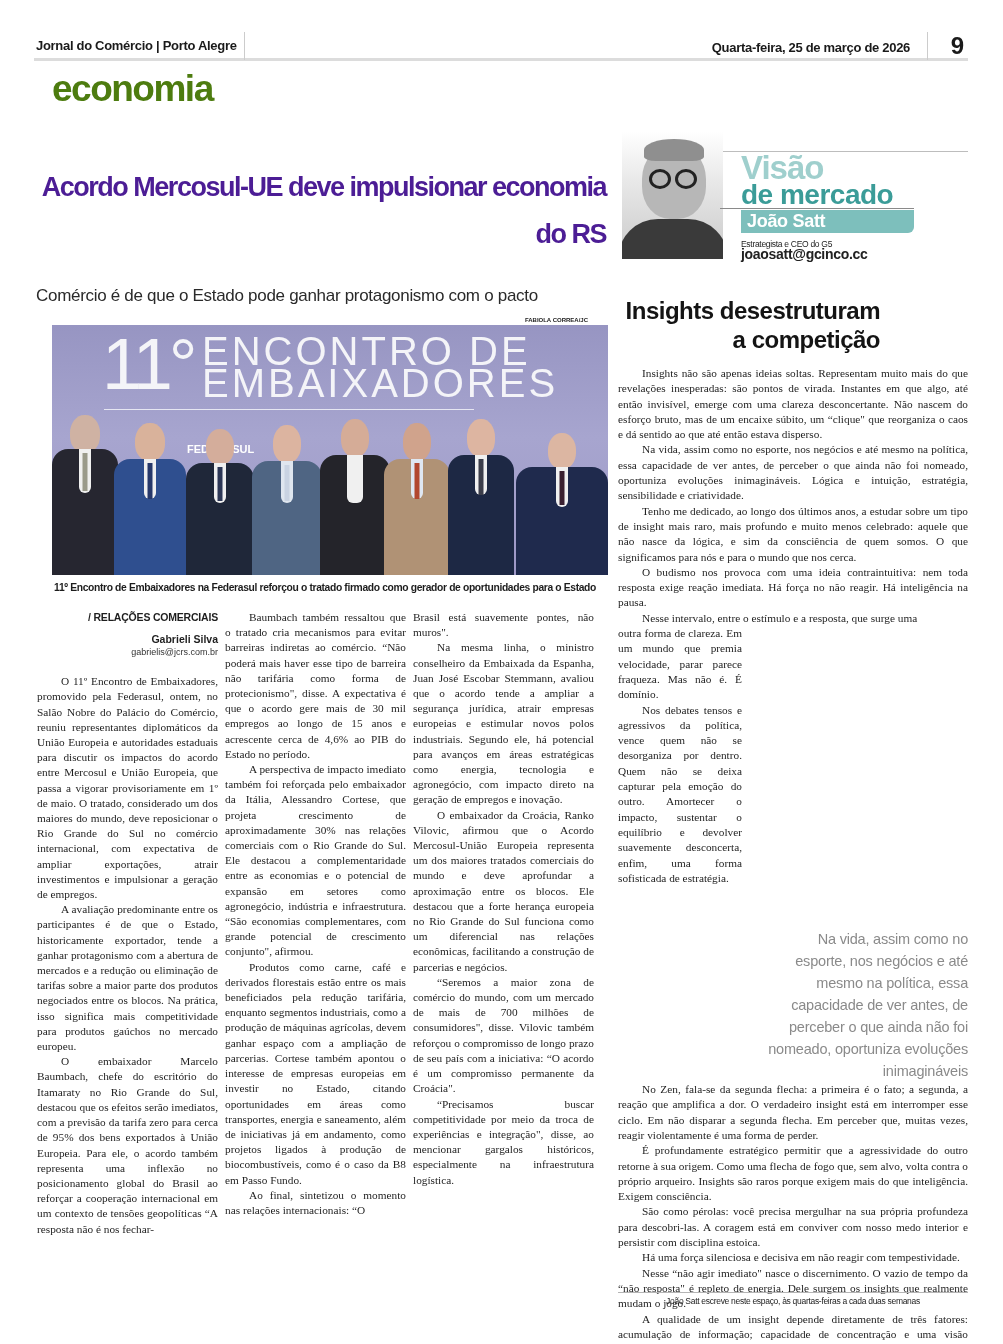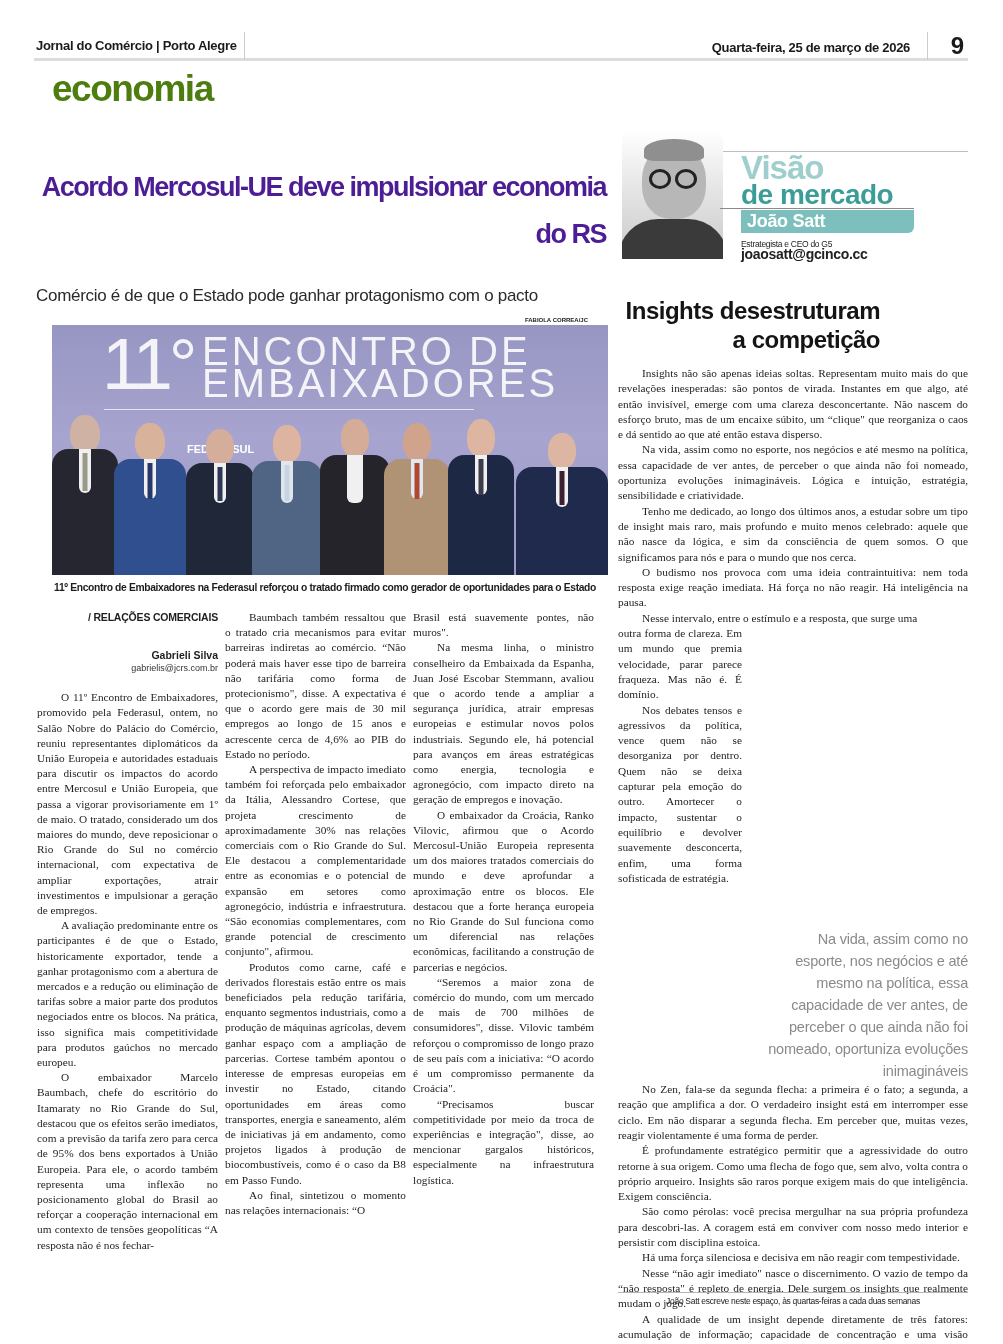--- a/index.html
+++ b/index.html
@@ -36,21 +36,21 @@
   .person .tie { position: absolute; left: 50%; transform: translateX(-50%); width: 5px; }
 
   .caption { position: absolute; top: 582px; left: 36px; width: 560px; font-size: 10.3px; font-weight: bold; letter-spacing: -0.35px; color: #1d1d1d; white-space: nowrap; }
 
   .col { position: absolute; top: 610px; width: 181px; font-size: 11.3px; line-height: 15.2px; text-align: justify; hyphens: auto; color: #1e1e1e; }
   .col p { text-indent: 24px; }
   .col p.noindent { text-indent: 0; }
   .c1 { left: 37px; }
   .c2 { left: 225px; }
   .c3 { left: 413px; }
-  .kicker { font-size: 10.5px; font-weight: bold; letter-spacing: -0.2px; margin-bottom: 23px; }
+  .kicker { font-size: 10.5px; font-weight: bold; letter-spacing: -0.2px; margin-bottom: 7px; }
   .byline { font-size: 10.5px; font-weight: bold; line-height: 14px; }
   .email { font-size: 9px; line-height: 12px; margin-bottom: 16px; color: #333; }
 
   
   .col-rule-top { position: absolute; top: 151px; left: 622px; width: 346px; height: 1px; background: #bdbdbd; }
   .portrait { position: absolute; top: 131px; left: 622px; width: 101px; height: 128px; background: linear-gradient(180deg,#ffffff 0%,#e8e8e8 40%,#c9c9c9 100%); overflow: hidden; }
   .portrait .face { position: absolute; top: 14px; left: 20px; width: 64px; height: 74px; border-radius: 46% 46% 44% 44%; background: #b7b7b7; }
   .portrait .hair { position: absolute; top: 8px; left: 22px; width: 60px; height: 22px; border-radius: 50% 50% 20% 20%; background: #8f8f8f; }
   .portrait .glassL, .portrait .glassR { position: absolute; top: 38px; width: 22px; height: 20px; border: 3px solid #222; border-radius: 50%; }
   .portrait .glassL { left: 27px; }

